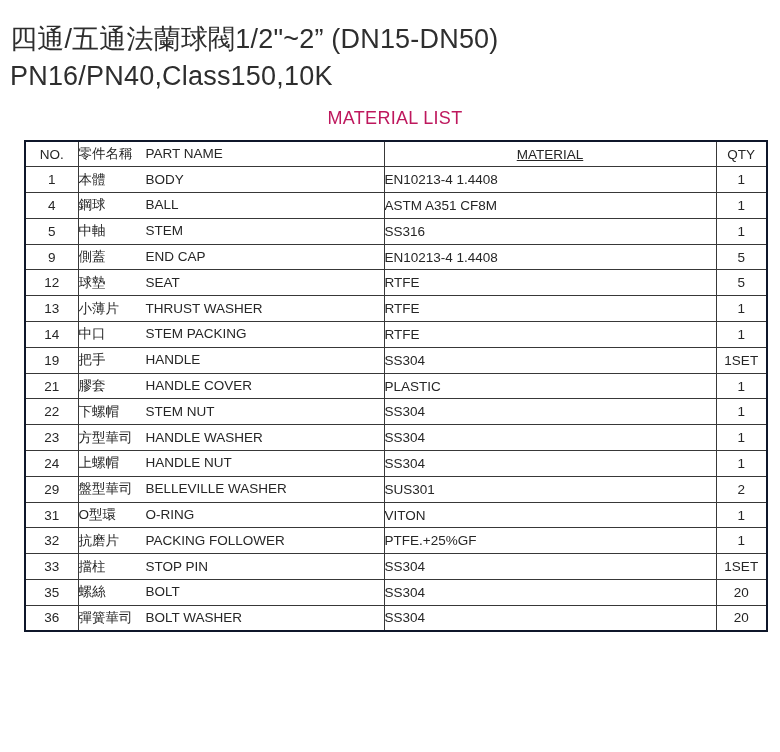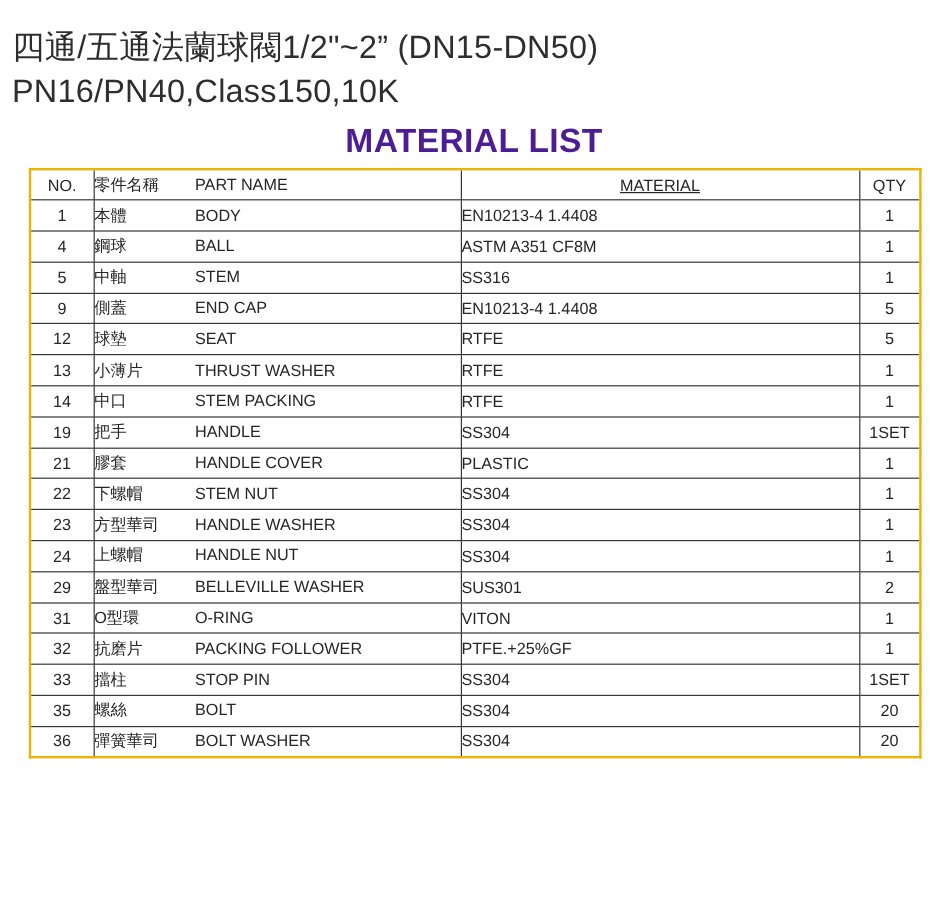--- a/index.html
+++ b/index.html
@@ -18,54 +18,53 @@
     color: #2e2e2e;
     letter-spacing: 0.2px;
     white-space: nowrap;
   }
   .table-title {
     position: absolute;
     left: 24px;
     top: 103px;
     width: 742px;
     text-align: center;
-    font-size: 28px;
+    font-size: 18px;
     line-height: 30px;
-    color: #4c1d95;
+    color: #be185d;
     letter-spacing: 0.3px;
-    font-weight: bold;
   }
   table.mtable {
     position: absolute;
     left: 24px;
     top: 140px;
     width: 742px;
     border-collapse: collapse;
     table-layout: fixed;
-    border: 2px solid #eab308;
+    border: 2px solid #0f172a;
   }
   .mtable col.c1 { width: 53px; }
   .mtable col.c2 { width: 306px; }
   .mtable col.c3 { width: 332px; }
   .mtable col.c4 { width: 51px; }
   .mtable th, .mtable td {
     border: 1.5px solid #383838;
     font-weight: 400;
     font-size: 13.5px;
     height: 25.8px;
     padding: 0;
     vertical-align: middle;
     color: #262626;
     overflow: hidden;
     white-space: nowrap;
   }
   .c-no   { text-align: center; }
   .c-qty  { text-align: center; }
   .c-name { text-align: left; padding-left: 11px; }
-  .c-name .cn { display: inline-block; width: 84px; }
+  .c-name .cn { display: inline-block; width: 67px; }
   .c-mat  { text-align: left; padding-left: 18px; }
   th.c-mat-h { text-align: center; padding-left: 0; text-decoration: underline; }
 </style>
 </head>
 <body>
 
 <div class="titles">
   <div>四通/五通法蘭球閥1/2"~2”  (DN15-DN50)</div>
   <div>PN16/PN40,Class150,10K</div>
 </div>

